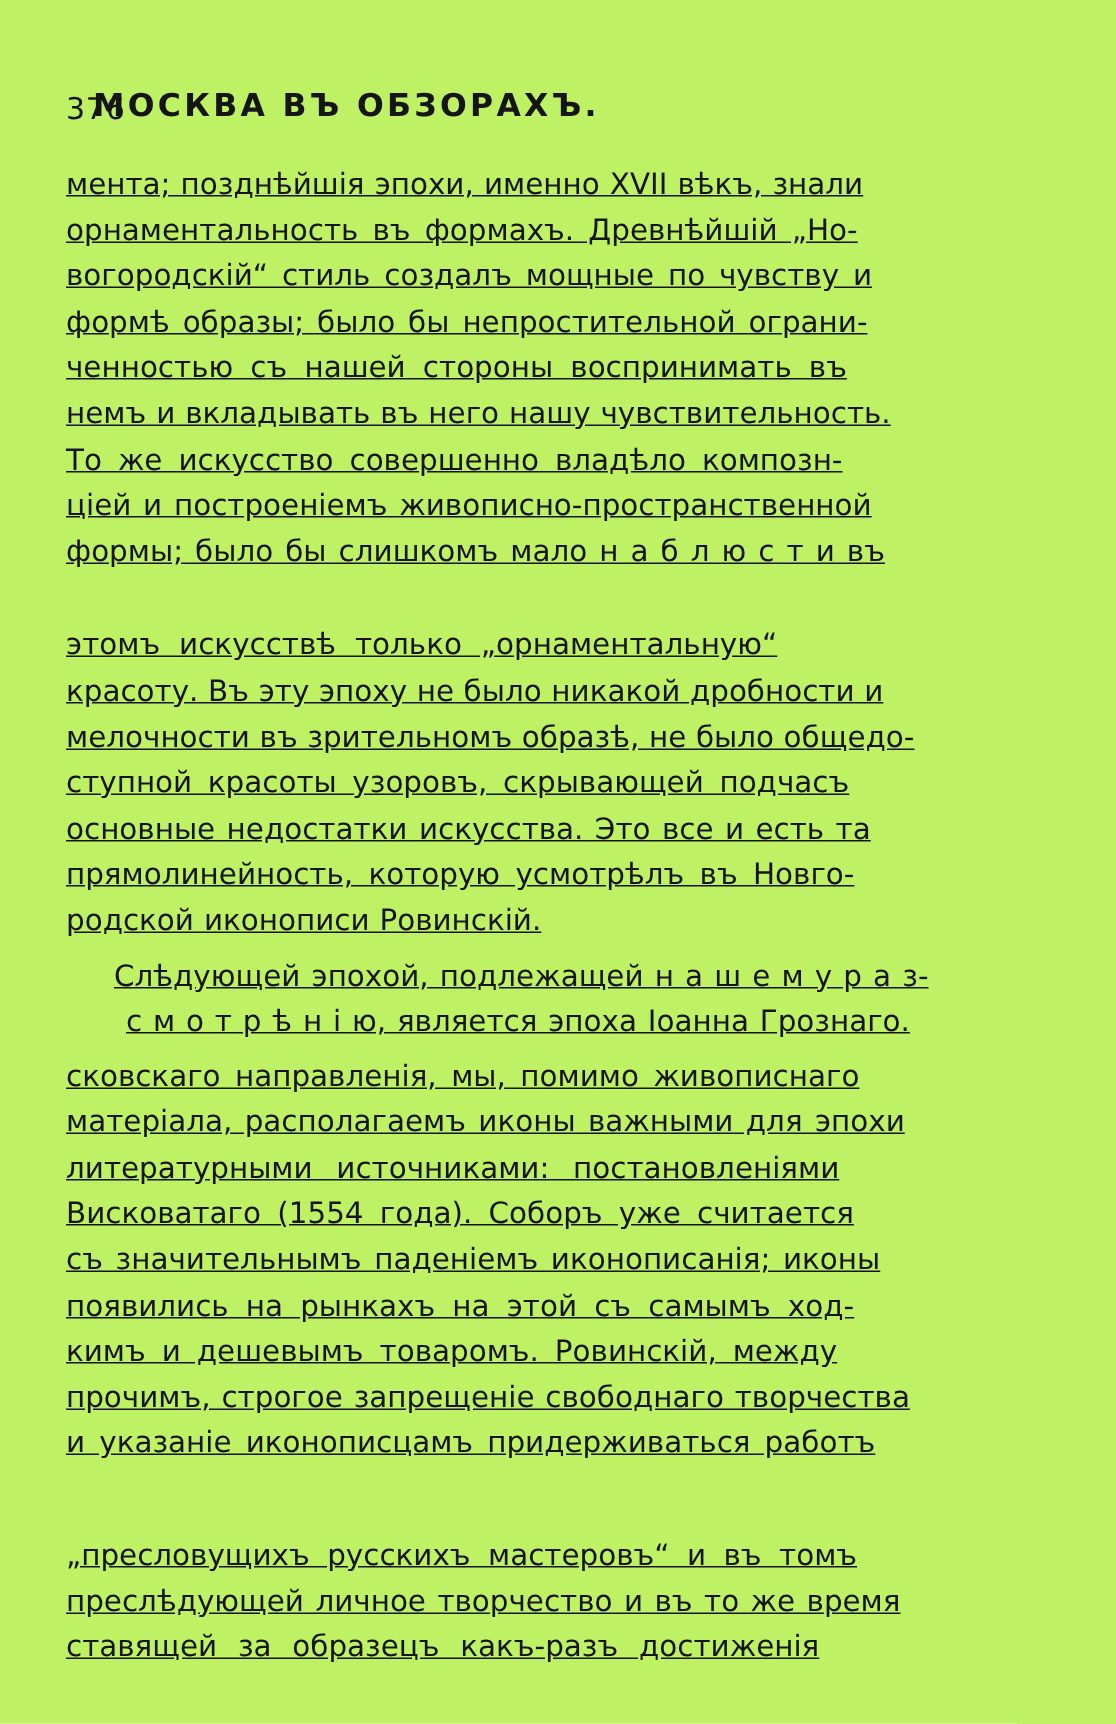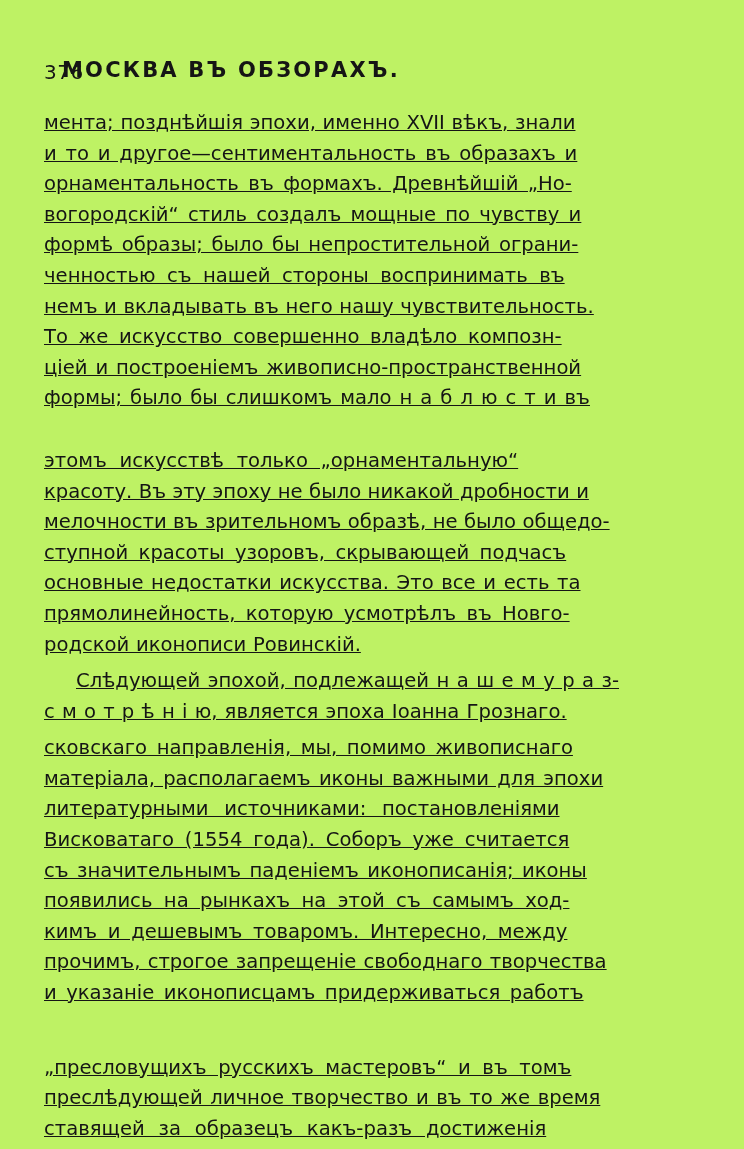--- a/index.html
+++ b/index.html
@@ -81,49 +81,48 @@
 <div class="page">
 
   <div class="header">
     <div class="folio">376</div>
     <div class="running-title">МОСКВА ВЪ ОБЗОРАХЪ.</div>
   </div>
 
   <div class="body-text" id="body-text">
       <p class="para">
         <span class="line" style="word-spacing: 0.5px;">мента; позднѣйшія эпохи, именно XVII вѣкъ, знали</span>
-        <span class="line" style="word-spacing: 2.6px;">и то и другое—сентиментальность въ образахъ и</span>
         <span class="line" style="word-spacing: 3.2px;">орнаментальность въ формахъ. Древнѣйшій „Но-</span>
         <span class="line" style="word-spacing: 3px;">вогородскій“ стиль создалъ мощные по чувству и</span>
         <span class="line" style="word-spacing: 2.4px;">формѣ образы; было бы непростительной ограни-</span>
         <span class="line" style="word-spacing: 5.2px;">ченностью съ нашей стороны воспринимать въ</span>
         <span class="line" style="word-spacing: 0.4px;">немъ и вкладывать въ него нашу чувствительность.</span>
         <span class="line" style="word-spacing: 4.4px;">То же искусство совершенно владѣло композн-</span>
         <span class="line" style="word-spacing: 1.6px;">ціей и построеніемъ живописно-пространственной</span>
         <span class="line" style="word-spacing: 1.8px;">формы; было бы слишкомъ мало н а б л ю с т и въ</span>
         <span class="line" style="word-spacing: 6.4px; margin-top: 32px;">этомъ искусствѣ только „орнаментальную“</span>
         <span class="line" style="word-spacing: 0.2px;">красоту. Въ эту эпоху не было никакой дробности и</span>
         <span class="line" style="word-spacing: 0.2px;">мелочности въ зрительномъ образѣ, не было общедо-</span>
         <span class="line" style="word-spacing: 4.2px;">ступной красоты узоровъ, скрывающей подчасъ</span>
         <span class="line" style="word-spacing: 1.4px;">основные недостатки искусства. Это все и есть та</span>
         <span class="line" style="word-spacing: 4px;">прямолинейность, которую усмотрѣлъ въ Новго-</span>
         <span class="line" style="word-spacing: 0.4px;">родской иконописи Ровинскій.</span>
       </p>
       <p class="para">
         <span class="line" style="word-spacing: 1.2px; text-indent: 32px;">Слѣдующей эпохой, подлежащей н а ш е м у р а з-</span>
-        <span class="line" style="word-spacing: 1px;">с м о т р ѣ н і ю, является эпоха Іоанна Грознаго.</span>
+        <span class="line" style="word-spacing: 1px; margin-left: 40px;">с м о т р ѣ н і ю, является эпоха Іоанна Грознаго.</span>
       </p>
       <p class="para">
         <span class="line" style="word-spacing: 3.4px;">сковскаго направленія, мы, помимо живописнаго</span>
         <span class="line" style="word-spacing: 2px;">матеріала, располагаемъ иконы важными для эпохи</span>
         <span class="line" style="word-spacing: 9.6px;">литературными источниками: постановленіями</span>
         <span class="line" style="word-spacing: 4.6px;">Висковатаго (1554 года). Соборъ уже считается</span>
         <span class="line" style="word-spacing: 2.2px;">съ значительнымъ паденіемъ иконописанія; иконы</span>
         <span class="line" style="word-spacing: 5.2px;">появились на рынкахъ на этой съ самымъ ход-</span>
-        <span class="line" style="word-spacing: 4.4px;">кимъ и дешевымъ товаромъ. Интересно, между</span>
+        <span class="line" style="word-spacing: 4.4px;">кимъ и дешевымъ товаромъ. Ровинскій, между</span>
         <span class="line" style="word-spacing: 1px;">прочимъ, строгое запрещеніе свободнаго творчества</span>
         <span class="line" style="word-spacing: 3.2px;">и указаніе иконописцамъ придерживаться работъ</span>
         <span class="line" style="word-spacing: 5.4px; margin-top: 44px;">„пресловущихъ русскихъ мастеровъ“ и въ томъ</span>
         <span class="line" style="word-spacing: 1.4px;">преслѣдующей личное творчество и въ то же время</span>
         <span class="line" style="word-spacing: 7.6px;">ставящей за образецъ какъ-разъ достиженія</span>
       </p>
     </div>
 
 </div>
 

